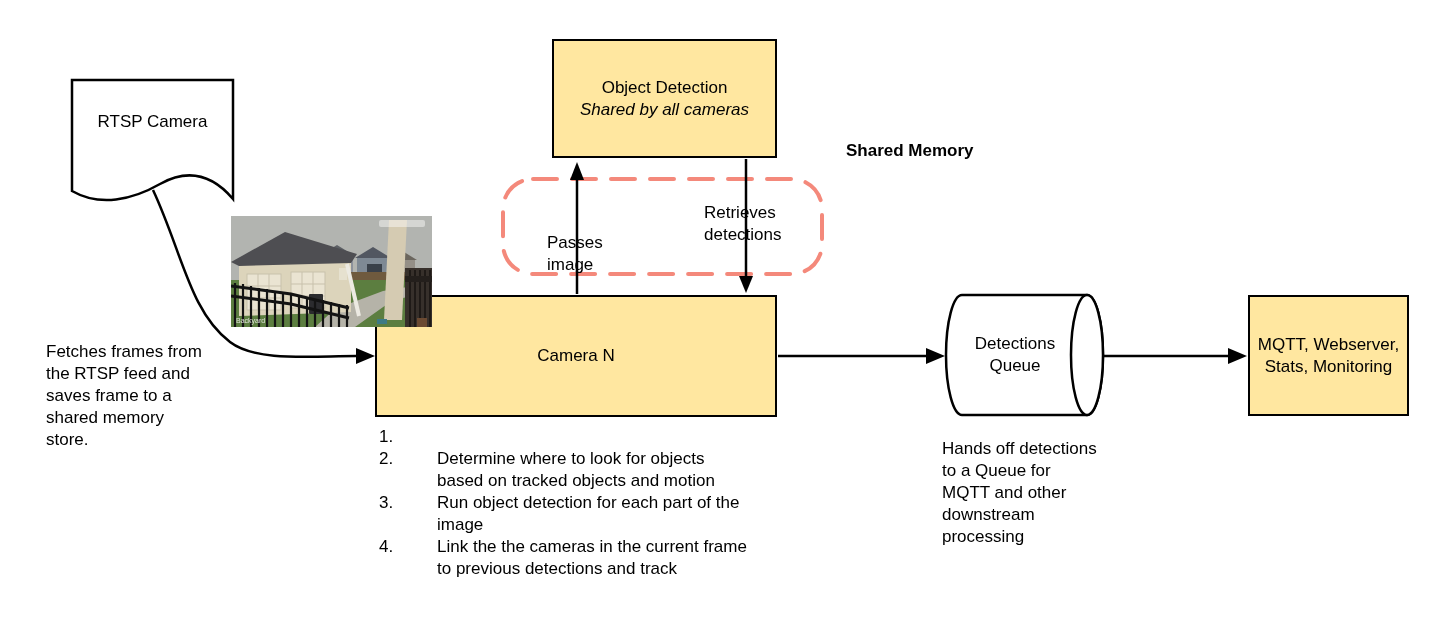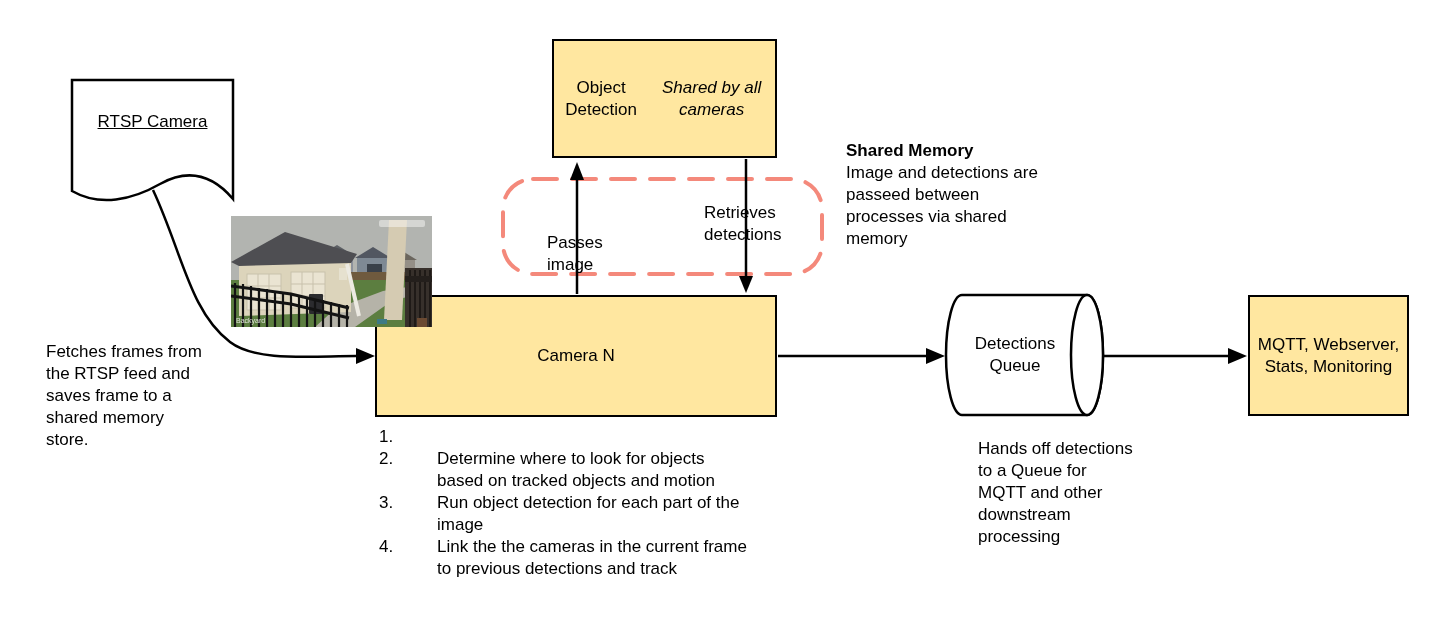--- a/index.html
+++ b/index.html
@@ -6,35 +6,35 @@
   .canvas{
     position:relative;width:1448px;height:625px;background:#ffffff;
     font-family:"Liberation Sans",sans-serif;color:#000;overflow:hidden;
   }
   .layer{position:absolute;left:0;top:0;width:1448px;height:625px;}
   .abs{position:absolute;}
   .preline{white-space:pre-line;}
   .note{font-size:17px;line-height:22px;}
   .node{
     position:absolute;background:#ffe7a0;border:2px solid #000;
-    display:flex;flex-direction:row;align-items:center;justify-content:center;
+    display:flex;flex-direction:column;align-items:center;justify-content:center;
     text-align:center;box-sizing:border-box;font-size:17px;line-height:22px;
   }
   #object-detection-box{left:552px;top:39px;width:225px;height:119px;}
   #camera-n-box{left:375px;top:295px;width:402px;height:122px;}
   #mqtt-box{left:1248px;top:295px;width:161px;height:121px;}
   .subtitle{font-style:italic;}
-  #rtsp-label{left:72px;top:112px;width:161px;text-align:center;font-size:17px;text-decoration:underline;}
+  #rtsp-label{left:72px;top:112px;width:161px;text-align:center;font-size:17px;}
   #fetch-note{left:46px;top:341px;}
   #shared-note{left:846px;top:140px;}
   #shared-note .t{font-weight:bold;font-size:17px;line-height:22px;}
   #passes-label{left:547px;top:211px;margin-top:21px;}
   #retrieves-label{left:704px;top:202px;}
   #queue-label{left:946px;top:333px;width:138px;text-align:center;font-size:17px;line-height:22px;}
-  #queue-note{left:942px;top:438px;margin-left:36px;}
+  #queue-note{left:942px;top:438px;}
   #steps-list{left:379px;top:426px;margin:0;padding:0;list-style:none;font-size:17px;line-height:22px;}
   #steps-list li{display:flex;}
   .step-num{width:58px;flex:none;}
   .step-text{white-space:pre-line;width:348px;}
   #camera-snapshot{left:231px;top:216px;width:201px;height:111px;z-index:5;}
   #camera-snapshot svg{display:block;}
 </style>
 </head>
 <body>
 
@@ -82,24 +82,20 @@
   <div class="abs" id="rtsp-label">RTSP Camera</div>
 
   <div class="abs note preline" id="fetch-note">Fetches frames from
 the RTSP feed and
 saves frame to a
 shared memory
 store.</div>
 
   <div class="abs note" id="shared-note">
     <div class="t">Shared Memory</div>
-    <div class="preline">Image and detections are
-passeed between
-processes via shared
-memory</div>
   </div>
 
   <div class="abs note preline" id="passes-label">Passes
 image</div>
 
   <div class="abs note preline" id="retrieves-label">Retrieves
 detections</div>
 
   <div class="abs preline" id="queue-label">Detections
 Queue</div>

